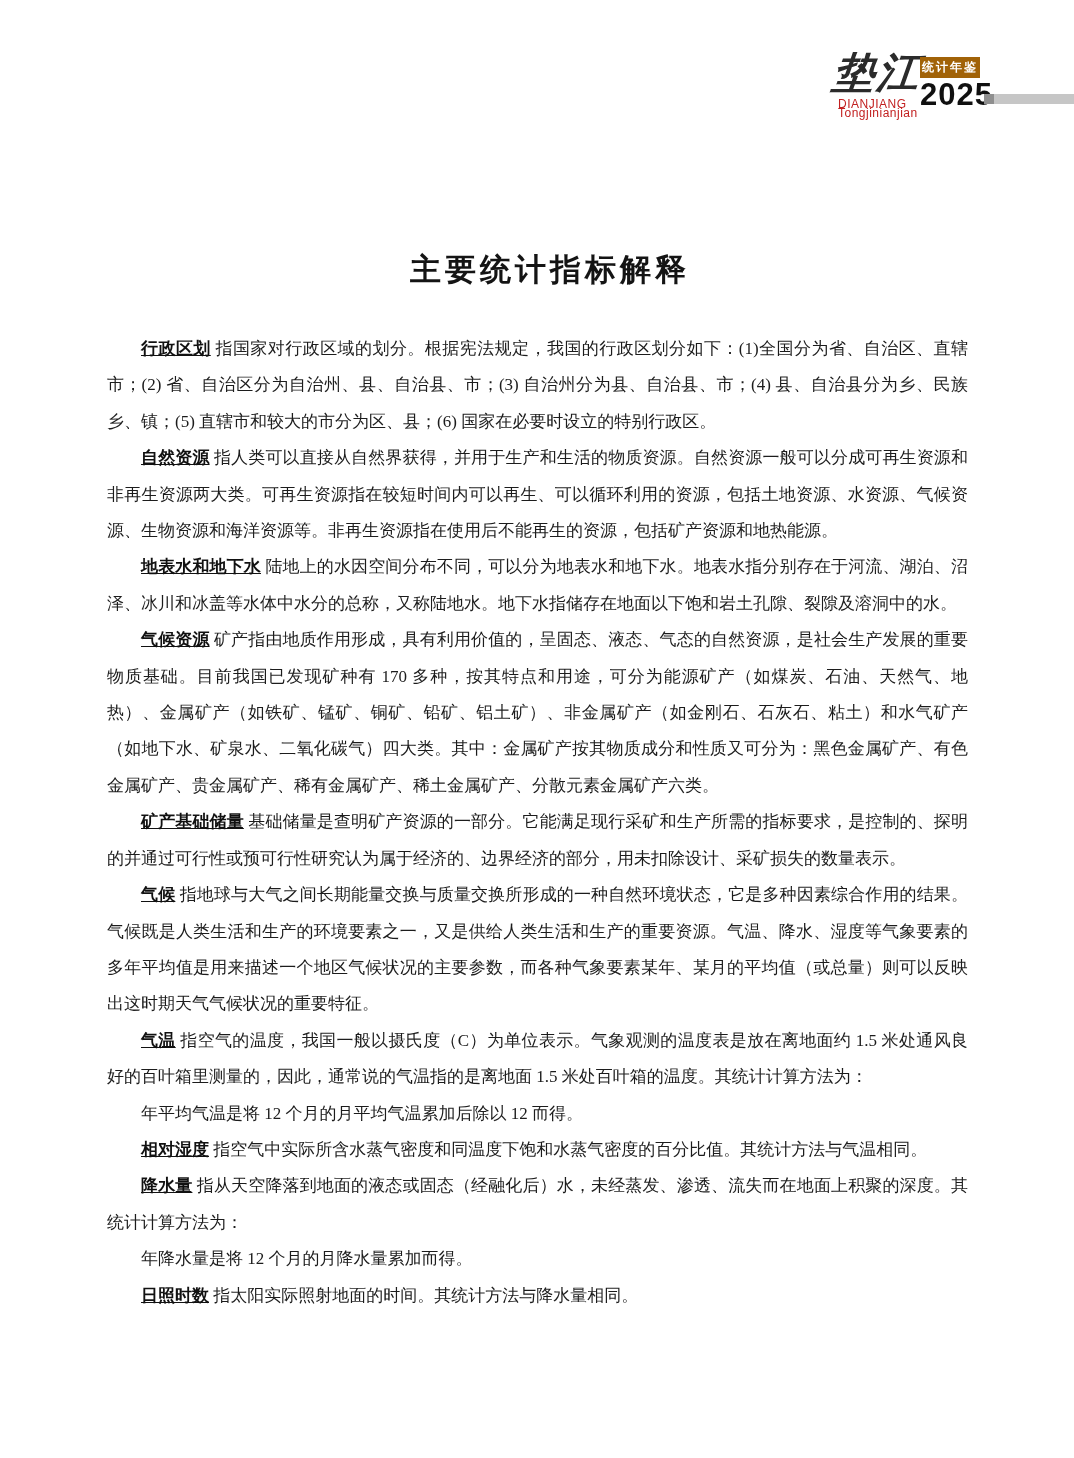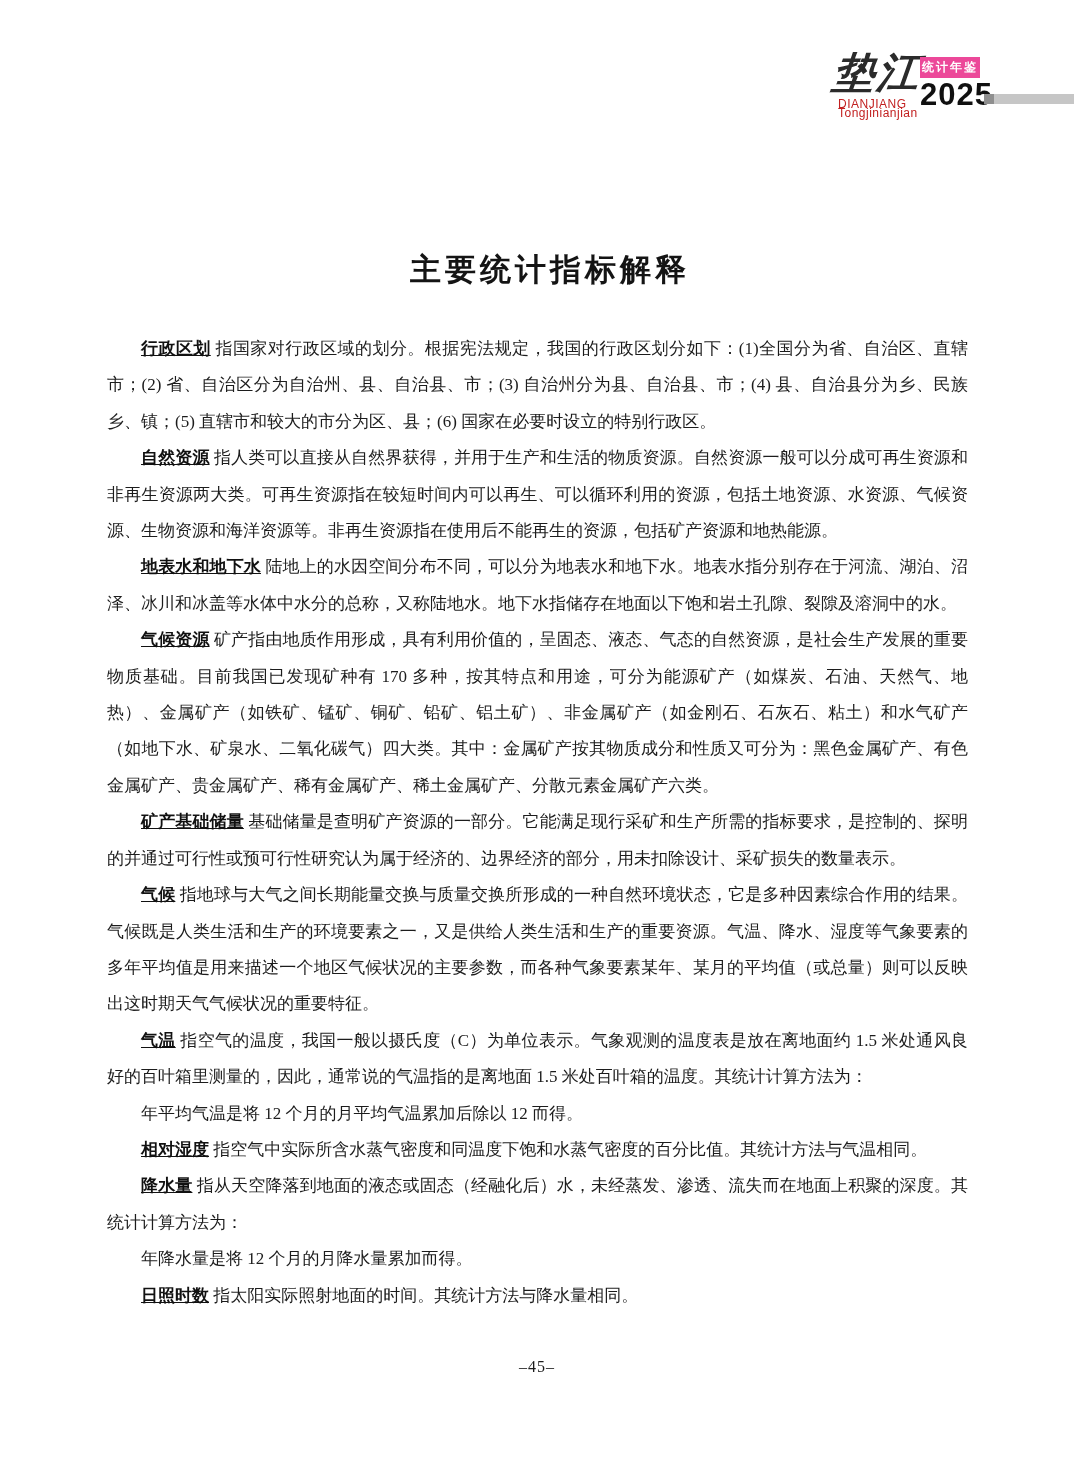--- a/index.html
+++ b/index.html
@@ -27,21 +27,21 @@
     color:#c22020;
     font-family:"Liberation Sans", sans-serif;
     letter-spacing:.5px;
     width:80px;
   }
   .year-stack{
     position:absolute;top:57px;left:920px;width:60px;
     font-family:"Liberation Sans", sans-serif;
   }
   .yearbook-label{
-    background:#ec4899;color:#ffffff;
+    background:#a16207;color:#ffffff;
     font-size:12px;font-weight:bold;
     text-align:center;letter-spacing:2px;
     padding:2px 2px;
   }
   .year{
     font-size:31px;font-weight:bold;color:#101010;
     line-height:1.02;letter-spacing:1px;margin-top:1px;
     text-align:center;
   }
   .gray-strip{
@@ -102,17 +102,14 @@
       <p class="para"><b class="term">矿产基础储量</b> 基础储量是查明矿产资源的一部分。它能满足现行采矿和生产所需的指标要求，是控制的、探明的并通过可行性或预可行性研究认为属于经济的、边界经济的部分，用未扣除设计、采矿损失的数量表示。</p>
       <p class="para"><b class="term">气候</b> 指地球与大气之间长期能量交换与质量交换所形成的一种自然环境状态，它是多种因素综合作用的结果。气候既是人类生活和生产的环境要素之一，又是供给人类生活和生产的重要资源。气温、降水、湿度等气象要素的多年平均值是用来描述一个地区气候状况的主要参数，而各种气象要素某年、某月的平均值（或总量）则可以反映出这时期天气气候状况的重要特征。</p>
       <p class="para"><b class="term">气温</b> 指空气的温度，我国一般以摄氏度（C）为单位表示。气象观测的温度表是放在离地面约 1.5 米处通风良好的百叶箱里测量的，因此，通常说的气温指的是离地面 1.5 米处百叶箱的温度。其统计计算方法为：</p>
       <p class="para">年平均气温是将 12 个月的月平均气温累加后除以 12 而得。</p>
       <p class="para"><b class="term">相对湿度</b> 指空气中实际所含水蒸气密度和同温度下饱和水蒸气密度的百分比值。其统计方法与气温相同。</p>
       <p class="para"><b class="term">降水量</b> 指从天空降落到地面的液态或固态（经融化后）水，未经蒸发、渗透、流失而在地面上积聚的深度。其统计计算方法为：</p>
       <p class="para">年降水量是将 12 个月的月降水量累加而得。</p>
       <p class="para"><b class="term">日照时数</b> 指太阳实际照射地面的时间。其统计方法与降水量相同。</p>
     </main>
 
-  <div class="footer">
-    <span>–45–</span>
-  </div>
 
 </div>
 
 </body></html>

